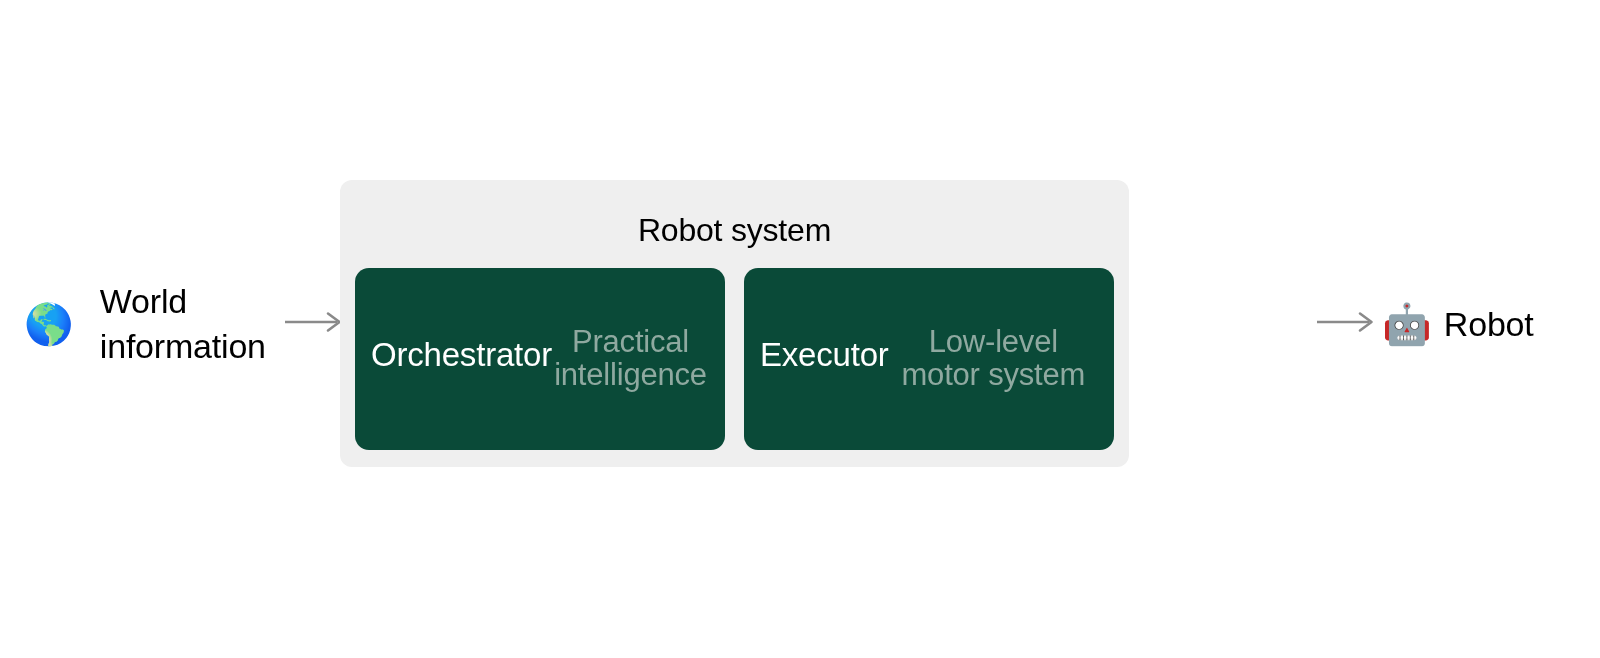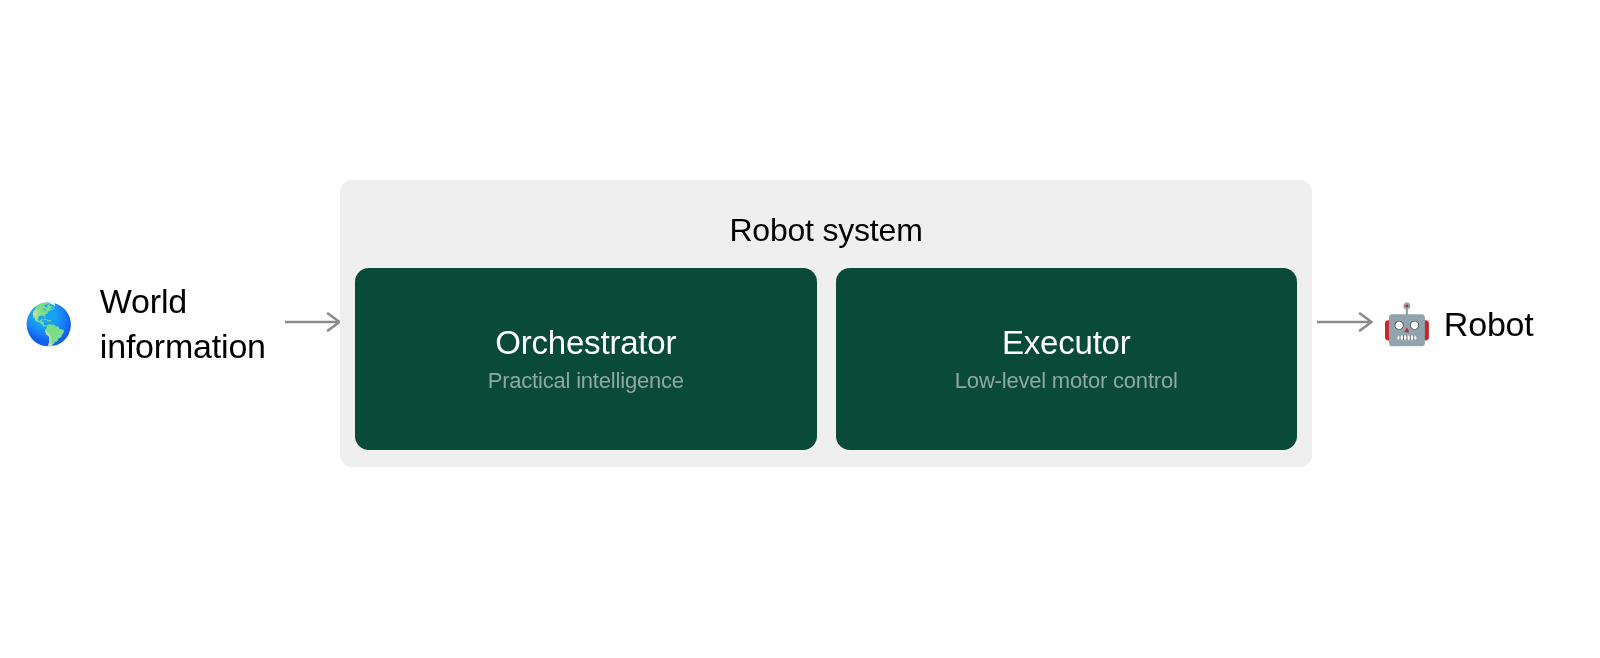--- a/index.html
+++ b/index.html
@@ -72,21 +72,21 @@
   }
   #arrow-in  { left: 284px;  top: 310px; }
   #arrow-out { left: 1316px; top: 310px; }
   .arrow svg { display: block; width: 62px; height: 24px; }
 
   
   #robot-system {
     position: absolute;
     left: 340px;
     top: 180px;
-    width: 972px;
+    width: 789px;
     height: 287px;
     background: #EFEFEF;
     border-radius: 12px;
     box-sizing: border-box;
     padding: 16px 15px 17px 15px;
     display: flex;
     flex-direction: column;
   }
 
   #robot-system-title {
@@ -104,37 +104,37 @@
     flex: 1 1 auto;
     display: flex;
     gap: 19px;
   }
 
   .module-box {
     flex: 1 1 0;
     background: #0A4A38;
     border-radius: 14px;
     display: flex;
-    flex-direction: column;
+    flex-direction: row;
     align-items: center;
     justify-content: center;
     text-align: center;
     box-sizing: border-box;
     padding: 0 16px;
   }
 
   .module-title {
     font-size: 33px;
     line-height: 1.05;
     color: #ffffff;
     letter-spacing: -0.2px;
     margin-bottom: 8px;
   }
   .module-subtitle {
-    font-size: 22px;
+    font-size: 31px;
     line-height: 1.05;
     color: #8FA9A0;
     letter-spacing: -0.2px;
   }
 </style>
 </head>
 <body>
 
 <div id="canvas">
 
@@ -156,21 +156,21 @@
 
     <div id="modules-row">
 
       <div class="module-box">
         <div class="module-title">Orchestrator</div>
         <div class="module-subtitle">Practical intelligence</div>
       </div>
 
       <div class="module-box">
         <div class="module-title">Executor</div>
-        <div class="module-subtitle">Low-level motor control</div>
+        <div class="module-subtitle">Low-level motor system</div>
       </div>
 
     </div>
   </div>
 
   <div class="arrow" id="arrow-out">
     <svg viewBox="0 0 62 24" xmlns="http://www.w3.org/2000/svg">
       <path d="M1 12 H53" stroke="#8A8A8A" stroke-width="2.6" fill="none" stroke-linecap="butt"></path>
       <path d="M44 3.5 L55.5 12 L44 20.5" stroke="#8A8A8A" stroke-width="2.6" fill="none" stroke-linecap="round" stroke-linejoin="round"></path>
     </svg>

